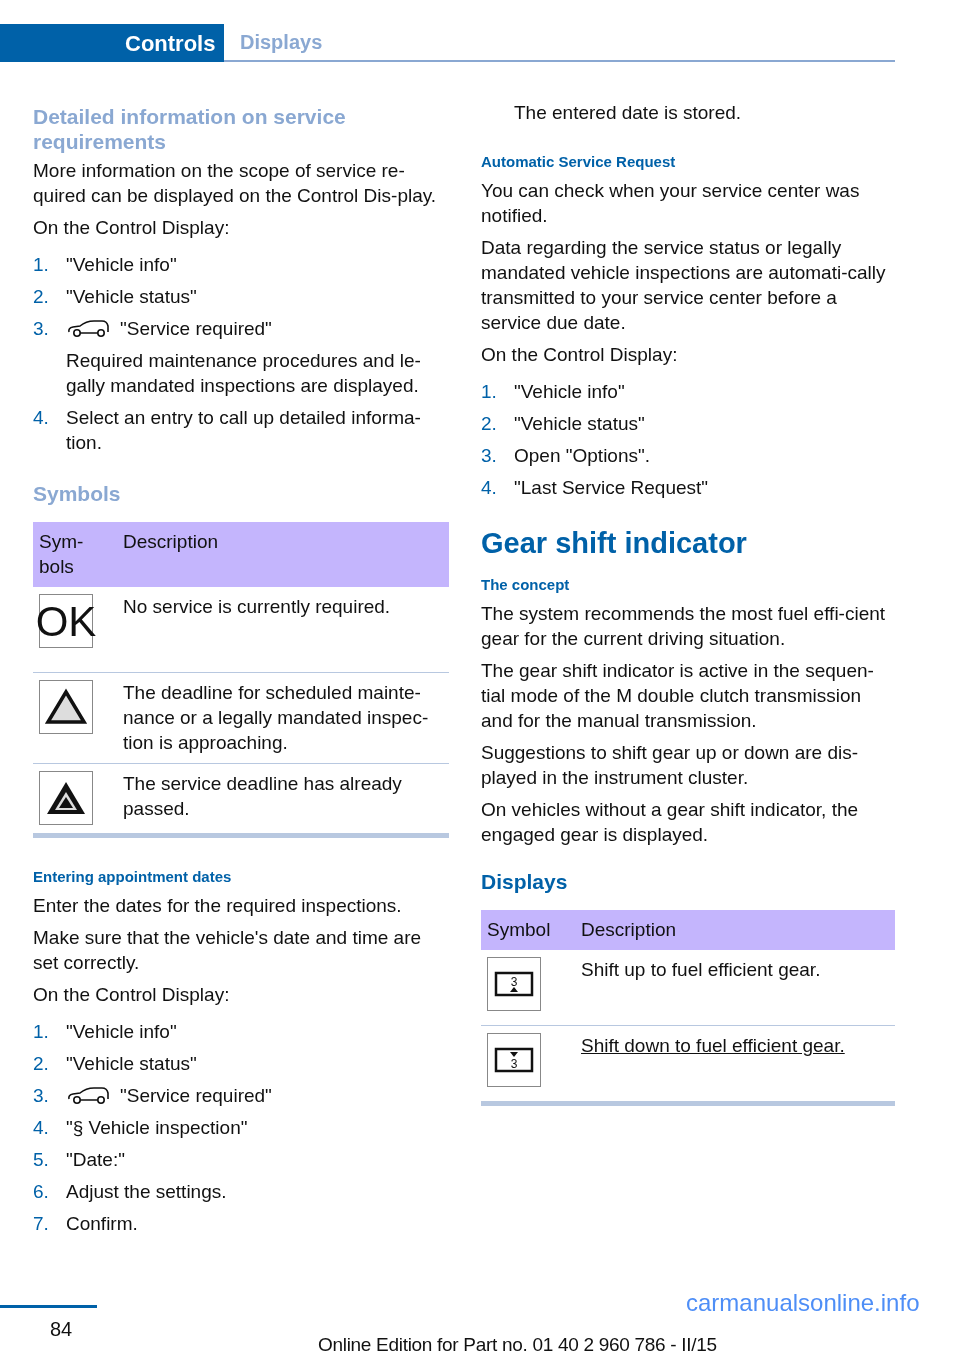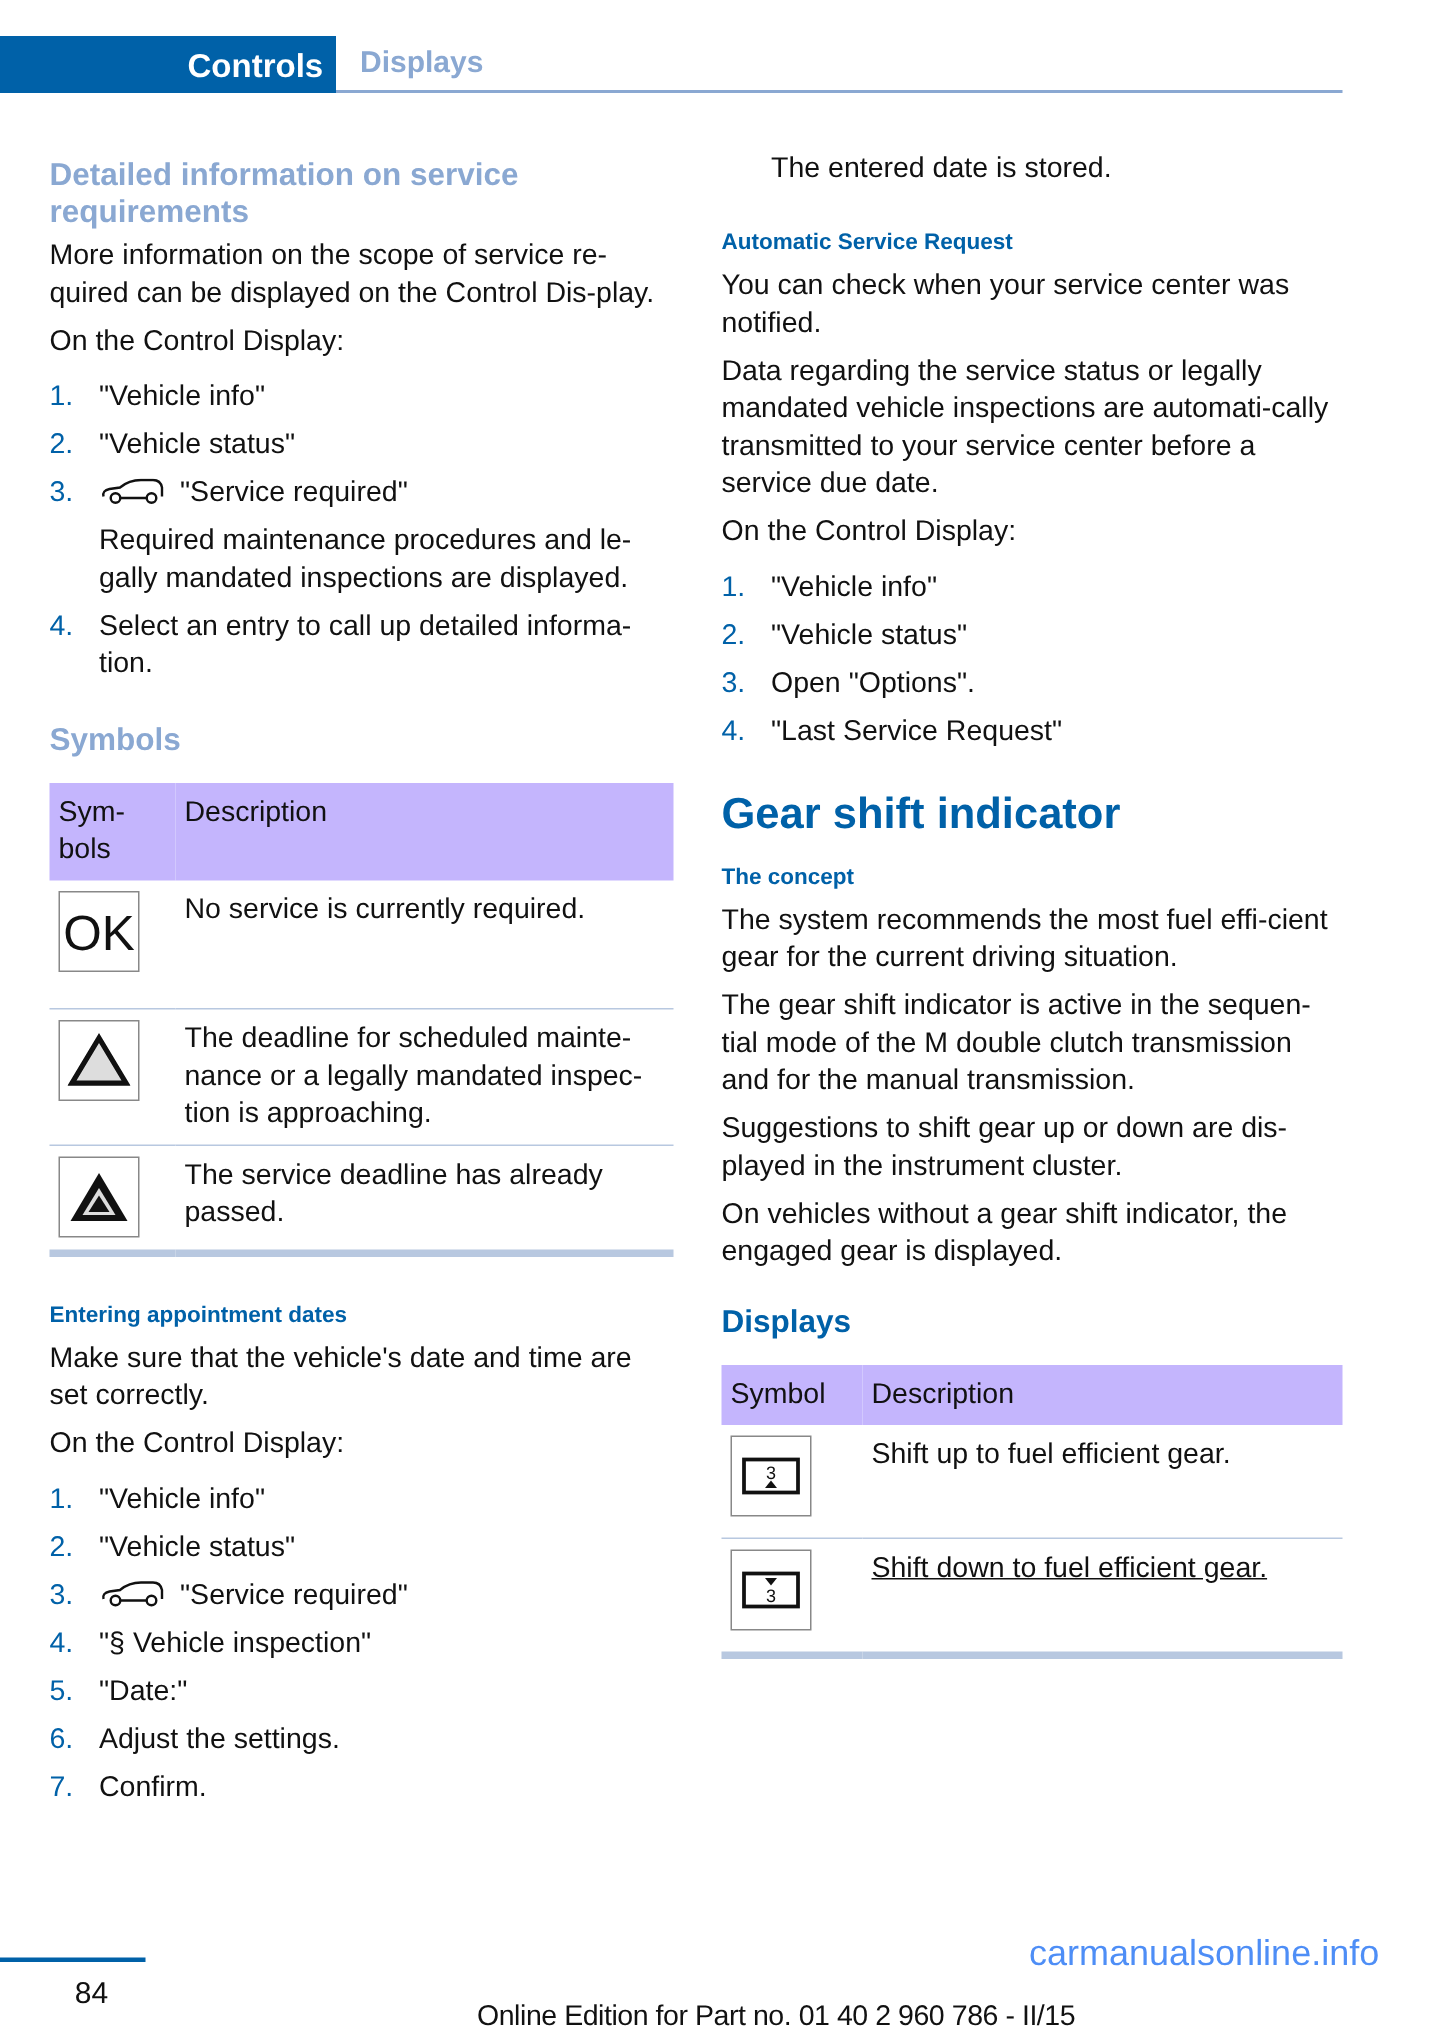--- a/index.html
+++ b/index.html
@@ -25,21 +25,21 @@
   ol li { position: relative; padding-left: 33px; font-size: 19px; line-height: 25px; margin-bottom: 7px; }
   ol li .num { position: absolute; left: 0; top: 0; color: #0061a8; }
   ol li .sub { display: block; margin-top: 7px; }
   .car-icon { display: inline-block; width: 44px; height: 18px; vertical-align: -3px; margin-right: 10px; }
 
   table.sym { width: 100%; border-collapse: collapse; }
   table.sym th { background: #c4b5fd; text-align: left; font-weight: normal; font-size: 19px; line-height: 25px; padding: 7px 6px 8px 6px; vertical-align: top; }
   table.sym td { vertical-align: top; font-size: 19px; line-height: 25px; padding: 7px 6px 8px 6px; border-bottom: 1px solid #b8c8e0; }
   table.sym tr:last-child td { border-bottom: 5px solid #b8c8e0; }
   .sym-box { width: 54px; height: 54px; border: 1px solid #888; box-sizing: border-box; display: flex; align-items: center; justify-content: center; background: #fff; }
-  .ok-text { font-size: 33px; color: #111; }
+  .ok-text { font-size: 42px; color: #111; }
 
   .footer-line { position: absolute; left: 0; top: 1305px; width: 97px; height: 3px; background: #0061a8; }
   .page-num { position: absolute; left: 40px; top: 1318px; font-size: 20px; color: #111; width: 42px; text-align: center; }
   .edition { position: absolute; left: 318px; top: 1334px; font-size: 19px; color: #111; letter-spacing: -0.3px; }
   .watermark { position: absolute; left: 686px; top: 1289px; font-size: 24px; color: #3b82f6; opacity: 0.9; }
 </style>
 </head>
 <body>
 
 <div class="header-bar"></div>
@@ -96,20 +96,21 @@
                 <polygon points="21,18 28,29 14,29" fill="#111"></polygon>
               </svg>
             </div>
           </td>
       <td style="height:54px;">The service deadline has already passed.</td>
     </tr>
   </tbody>
     </table>
 
   <div class="h-sub" style="margin-top:26px;">Entering appointment dates</div>
+  <p>Enter the dates for the required inspections.</p>
   <p>Make sure that the vehicle's date and time are set correctly.</p>
   <p>On the Control Display:</p>
   <ol>
     <li><span class="num">1.</span><span>"Vehicle info"</span></li>
     <li><span class="num">2.</span><span>"Vehicle status"</span></li>
     <li><span class="num">3.</span><svg class="car-icon" viewBox="0 0 44 18">
           <path d="M3 12 Q2 8 7 7 L14 6 Q20 1 28 1 L36 1 Q41 1 42 6 L42 12 M8 13 L32 13" fill="none" stroke="#111" stroke-width="1.6"></path>
           <circle cx="11" cy="13" r="3.2" fill="#fff" stroke="#111" stroke-width="1.6"></circle>
           <circle cx="35" cy="13" r="3.2" fill="#fff" stroke="#111" stroke-width="1.6"></circle>
         </svg><span>"Service required"</span></li>

